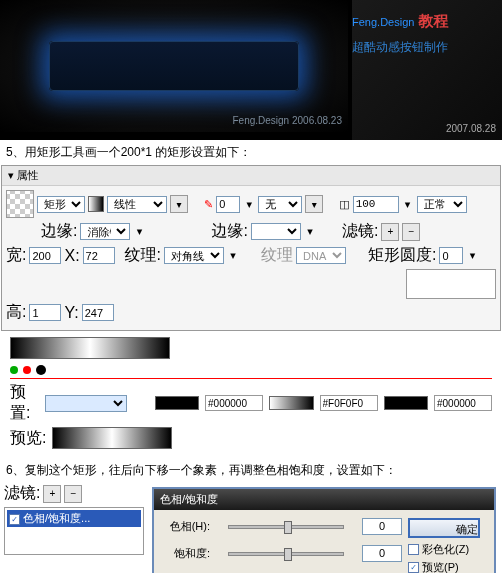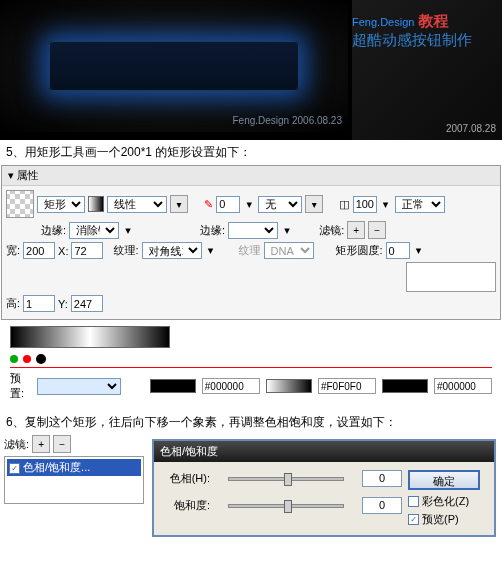--- a/index.html
+++ b/index.html
@@ -4,49 +4,49 @@
 <style>
 *{margin:0;padding:0;box-sizing:border-box;font-family:"SimSun",sans-serif;font-size:11px}
 body{background:#fff;width:502px}
 .header{display:flex;gap:4px;background:#000}
 .panel-left{width:348px;height:132px;background:radial-gradient(ellipse at center,#1a1a1a 0%,#0a0a0a 70%,#000 100%);position:relative;display:flex;align-items:center;justify-content:center}
 .glow-btn{width:250px;height:50px;background:linear-gradient(180deg,#0a1830 0%,#051020 100%);border:1px solid #1a3a60;border-radius:4px;box-shadow:0 0 25px 8px rgba(30,120,255,0.6)}
 .panel-left-text{position:absolute;bottom:6px;right:6px;color:#7a8a9a;font-size:10px}
 .panel-right{flex:1;height:140px;background:linear-gradient(135deg,#1a1a1a 0%,#0a0a0a 100%);position:relative}
 .tutorial-title{color:#2a90ff;font-size:14px;margin-top:12px}
 .tutorial-title .red{color:#e04040;font-weight:bold;font-size:15px;margin-left:4px}
-.subtitle{color:#3080d0;font-size:15px;}
+.subtitle{color:#3080d0;font-size:12px;margin-top:8px}
 .date-r{position:absolute;bottom:6px;right:6px;color:#aaa;font-size:10px}
 .step{padding:4px 6px;font-size:12px;color:#000}
 .props-panel{border:1px solid #999;margin:0 1px}
 .props-title{background:#e8e8e8;border-bottom:1px solid #ccc;padding:2px 6px;font-size:11px}
 .props-body{padding:4px;background:#f5f5f5}
 .row{display:flex;align-items:center;gap:3px;margin-bottom:3px;flex-wrap:wrap}
-.label{font-size:11px;color:#000}
+.label{font-size:16px;color:#000}
 .sel{border:1px solid #7a9ab8;background:#fff;height:17px;font-size:11px;padding:0 2px}
 .inp{border:1px solid #7a9ab8;background:#fff;height:17px;width:32px;font-size:11px;padding:0 2px}
 .btn-ico{width:18px;height:18px;border:1px solid #999;background:#e8e8e8;display:flex;align-items:center;justify-content:center;font-size:10px}
 .checker{width:28px;height:28px;background:repeating-conic-gradient(#ccc 0% 25%,#fff 0% 50%) 50%/10px 10px;border:1px solid #999}
 .arrow{width:12px;text-align:center}
 .color-sw{width:16px;height:16px;border:1px solid #666}
 .gradient-bar{height:22px;border:1px solid #666;background:linear-gradient(90deg,#000 0%,#fff 50%,#000 100%)}
 .mini-gradient{width:55px;height:14px;border:1px solid #666;background:linear-gradient(90deg,#fff 0%,#000 100%)}
 .solid-sw{width:55px;height:14px;border:1px solid #666;background:#000}
 .color-input{border:1px solid #999;background:#fff;height:16px;width:58px;font-size:10px;padding:0 2px}
 .hue-panel{border:2px solid #6a8ab8;margin:4px 2px;background:#ece9e0}
 .hue-title{background:linear-gradient(180deg,#4a4a4a,#1a1a1a);color:#fff;padding:3px 6px;font-size:11px}
 .hue-body{display:flex;padding:8px}
 .hue-left{flex:1}
 .hue-right{width:84px;padding-left:6px}
 .hue-row{display:flex;align-items:center;gap:18px;margin-bottom:10px}
 .hue-lbl{width:48px;text-align:right;font-size:11px}
 .slider{flex:1;height:4px;background:#c0c0c0;border:1px solid #888;position:relative}
 .slider-thumb{position:absolute;top:-5px;width:8px;height:13px;background:#d0d0d0;border:1px solid #666}
 .val-box{width:40px;height:17px;border:1px solid #7a9ab8;background:#fff;font-size:11px;text-align:center;line-height:15px}
-.dlg-btn{width:72px;height:20px;border:1px solid #5a7ab0;background:linear-gradient(180deg,#f0f4fa,#d0dae8);font-size:11px;margin-bottom:4px;text-align:center;line-height:18px}
+.dlg-btn{width:72px;height:20px;border:1px solid #5a7ab0;background:linear-gradient(180deg,#f0f4fa,#d0dae8);font-size:11px;margin-bottom:4px;text-align:right;line-height:18px}
 .chk{display:flex;align-items:center;gap:3px;font-size:11px;margin-top:3px}
 .chkbox{width:11px;height:11px;border:1px solid #5a7ab0;background:#fff;display:flex;align-items:center;justify-content:center;font-size:8px;color:#2a6aba}
 .red-line{border-top:1px solid red;margin:2px 0}
 .swatch-row{display:flex;gap:6px;margin:3px 0;align-items:center}
 .active-dot{width:8px;height:8px;border-radius:50%;display:inline-block;margin-right:2px}
 </style>
 </head>
 <body>
 
 <div class="header">
@@ -77,21 +77,21 @@
       <select class="sel" style="width:60px"><option>线性</option></select>
       <span class="btn-ico">▾</span>
       <span style="width:10px"></span>
       <span style="color:red">✎</span>
       <input class="inp" style="width: 24px;" value="0">
       <span class="arrow">▾</span>
       <select class="sel" style="width:44px"><option>无</option></select>
       <span class="btn-ico">▾</span>
       <span style="width:10px"></span>
       <span>◫</span>
-      <input class="inp" style="width: 24px;" value="100">
+      <input class="inp" style="width: 46px; font-family: Liberation Mono, monospace;" value="100">
       <span class="arrow">▾</span>
       <select class="sel" style="width:50px"><option>正常</option></select>
     </div>
     <div class="row">
       <span style="width:32px"></span>
       <span class="label">边缘:</span>
       <select class="sel" style="width:50px"><option>消除锯齿</option></select>
       <span class="arrow">▾</span>
       <span style="width:60px"></span>
       <span class="label">边缘:</span>
@@ -140,20 +140,24 @@
   <div class="swatch-row">
     <span class="label">预置:</span>
     <select class="sel" style="width:100px;background:#daeaff"></select>
     <span style="width:20px"></span>
     <div class="solid-sw"></div>
     <input class="color-input" value="#000000" style="">
     <div class="mini-gradient"></div>
     <input class="color-input" value="#F0F0F0" style="">
     <div class="solid-sw"></div>
     <input class="color-input" value="#000000" style="">
+  </div>
+  <div class="swatch-row">
+    <span class="label">预览:</span>
+    <div style="width:120px;height:22px;border:1px solid #666;background:linear-gradient(90deg,#000,#fff,#000)"></div>
   </div>
 </div>
 
 <div class="step">6、复制这个矩形，往后向下移一个象素，再调整色相饱和度，设置如下：</div>
 
 <div style="display:flex;gap:6px;padding:0 4px">
   <div>
     <div class="row">
       <span class="label">滤镜:</span>
       <span class="btn-ico">+</span>

